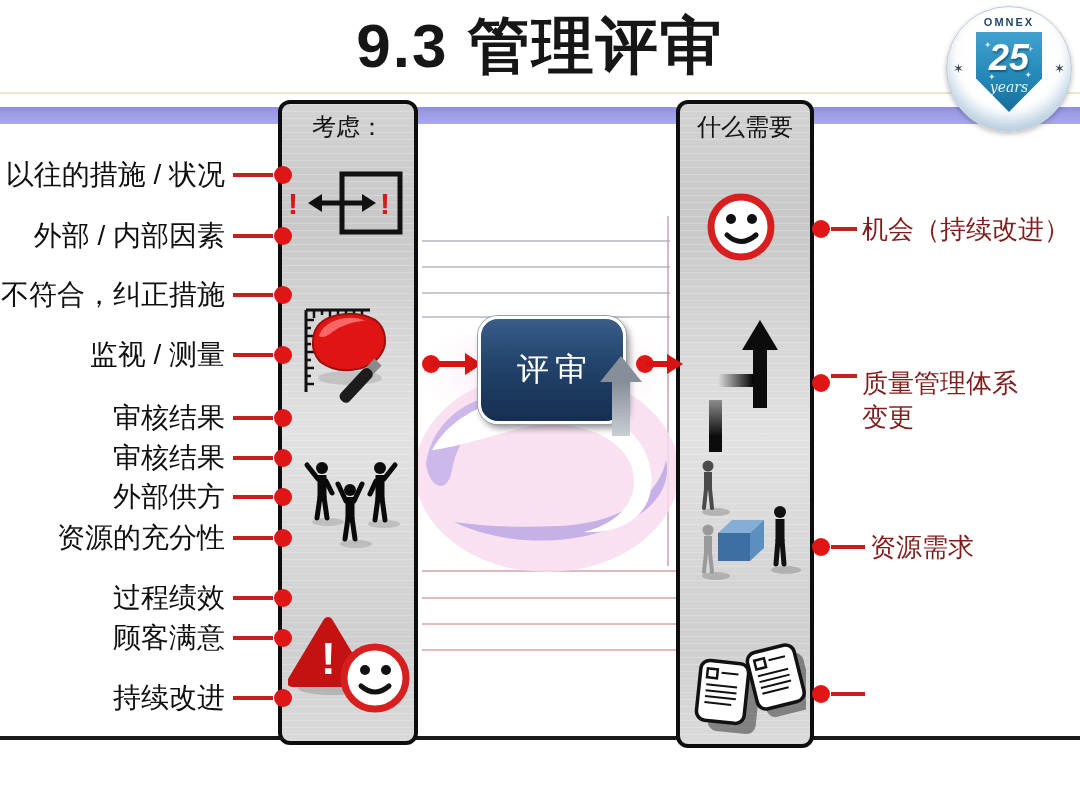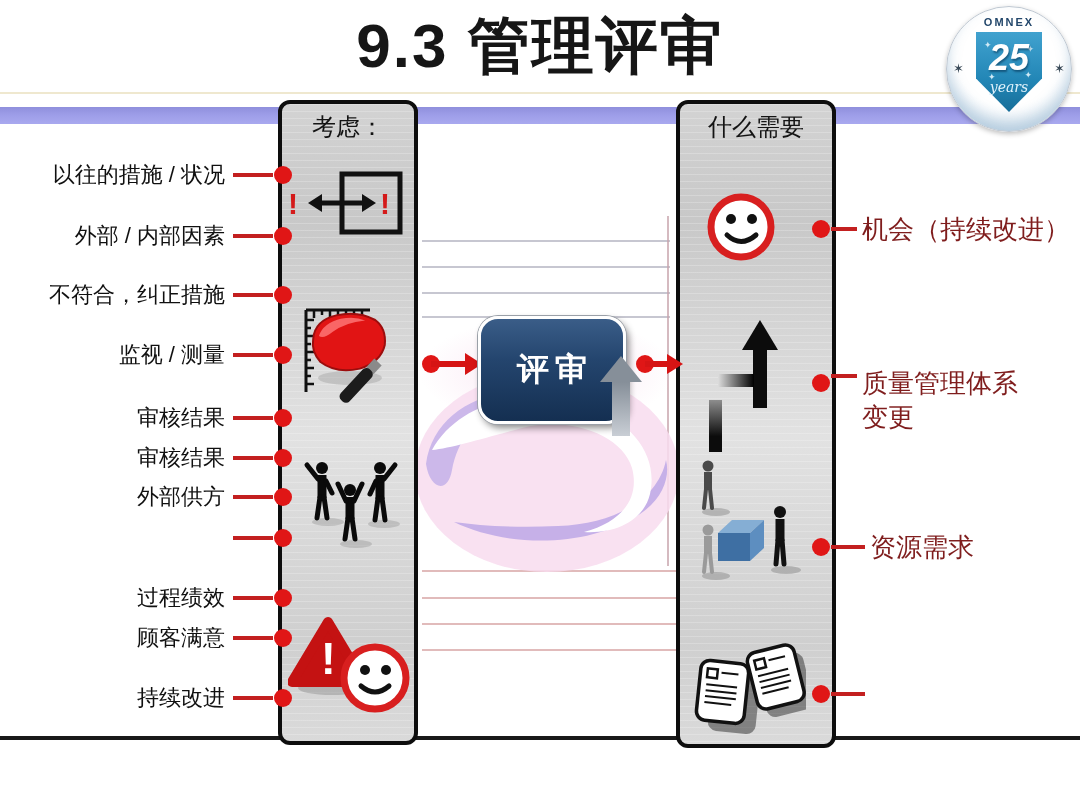--- a/index.html
+++ b/index.html
@@ -26,43 +26,43 @@
   .swirl{top:372px;left:418px;z-index:0;}
   .pink-wash{top:316px;left:418px;width:258px;height:112px;z-index:0;
              background:radial-gradient(ellipse at center,rgba(247,214,235,.65) 0%,rgba(247,214,235,0) 70%);}
 
   
   .panel{z-index:2;border:4px solid #0d0d0d;border-radius:12px;box-sizing:border-box;
          background:
            repeating-linear-gradient(180deg,rgba(255,255,255,.22) 0 1px,rgba(0,0,0,0) 1px 7px),
            linear-gradient(180deg,#d3d3d3 0%,#c8c8c8 18%,#e2e2e2 52%,#cfcfcf 84%,#dadada 100%);}
   .panel-left{left:278px;top:100px;width:140px;height:645px;}
-  .panel-right{left:676px;top:100px;width:160px;height:648px;}
+  .panel-right{left:676px;top:100px;width:138px;height:648px;}
   .panel-header{position:absolute;top:8px;left:0;width:100%;text-align:center;
                 font-size:24px;font-weight:500;color:#141414;line-height:30px;}
 
   
   .lrow{position:absolute;display:flex;align-items:center;justify-content:flex-end;
         right:788px;height:30px;z-index:2;white-space:nowrap;}
   .rrow{position:absolute;left:812px;display:flex;align-items:center;z-index:2;white-space:nowrap;}
   .rrow.two-line{align-items:flex-start;}
-  .ltext{font-size:22px;font-weight:500;color:#101010;}
+  .ltext{font-size:28px;font-weight:500;color:#101010;}
   .rtext{font-size:26px;font-weight:500;color:#7f1d1d;line-height:34px;}
   .conn-line{width:40px;height:4px;background:#c32020;margin-left:8px;}
   .conn-line-r{width:26px;height:4px;background:#c32020;margin-right:5px;}
   .conn-dot{width:18px;height:18px;border-radius:50%;background:#e01616;margin-left:1px;flex:0 0 auto;}
   .conn-dot-r{width:18px;height:18px;border-radius:50%;background:#e01616;margin-right:1px;flex:0 0 auto;}
   .rrow.two-line .conn-dot-r,.rrow.two-line .conn-line-r{margin-top:8px;}
 
   
   .review-btn{left:478px;top:316px;width:142px;height:102px;z-index:3;border-radius:20px;
       background:linear-gradient(180deg,#3a5d88 0%,#24456e 40%,#142f51 100%);
       border:3px solid #ffffff;box-shadow:0 0 0 1px #9aa0a8,3px 4px 7px rgba(0,0,0,.45);
       display:flex;align-items:center;justify-content:center;}
-  .review-btn span{color:#ffffff;font-size:32px;font-weight:700;letter-spacing:6px;padding-left:6px;}
+  .review-btn span{color:#ffffff;font-size:32px;font-weight:400;letter-spacing:6px;padding-left:6px;}
 
   
   .logo{left:946px;top:6px;width:124px;height:124px;border-radius:50%;z-index:3;
         background:radial-gradient(circle at 50% 35%,#ffffff 55%,#eef4f9 75%,#cfe0ec 100%);
         border:1px solid #bfc8d2;
         box-shadow:inset 0 -10px 14px rgba(90,140,180,.35),0 2px 5px rgba(0,0,0,.25);}
   .logo-brand{position:absolute;top:9px;left:0;width:100%;text-align:center;
               font-size:11px;font-weight:700;letter-spacing:2px;color:#23476b;}
   .logo-shield{position:absolute;top:25px;left:29px;width:66px;height:80px;
                background:linear-gradient(180deg,#41a2cf 0%,#2286b6 60%,#176e99 100%);
@@ -220,20 +220,21 @@
     <span class="ltext">审核结果</span>
     <div class="conn-line"></div>
     <div class="conn-dot"></div>
   </div>
   <div class="lrow" style="top:482px">
     <span class="ltext">外部供方</span>
     <div class="conn-line"></div>
     <div class="conn-dot"></div>
   </div>
   <div class="lrow" style="top:523px">
+    <span class="ltext">资源的充分性</span>
     <div class="conn-line"></div>
     <div class="conn-dot"></div>
   </div>
   <div class="lrow" style="top:583px">
     <span class="ltext">过程绩效</span>
     <div class="conn-line"></div>
     <div class="conn-dot"></div>
   </div>
   <div class="lrow" style="top:623px">
     <span class="ltext">顾客满意</span>

